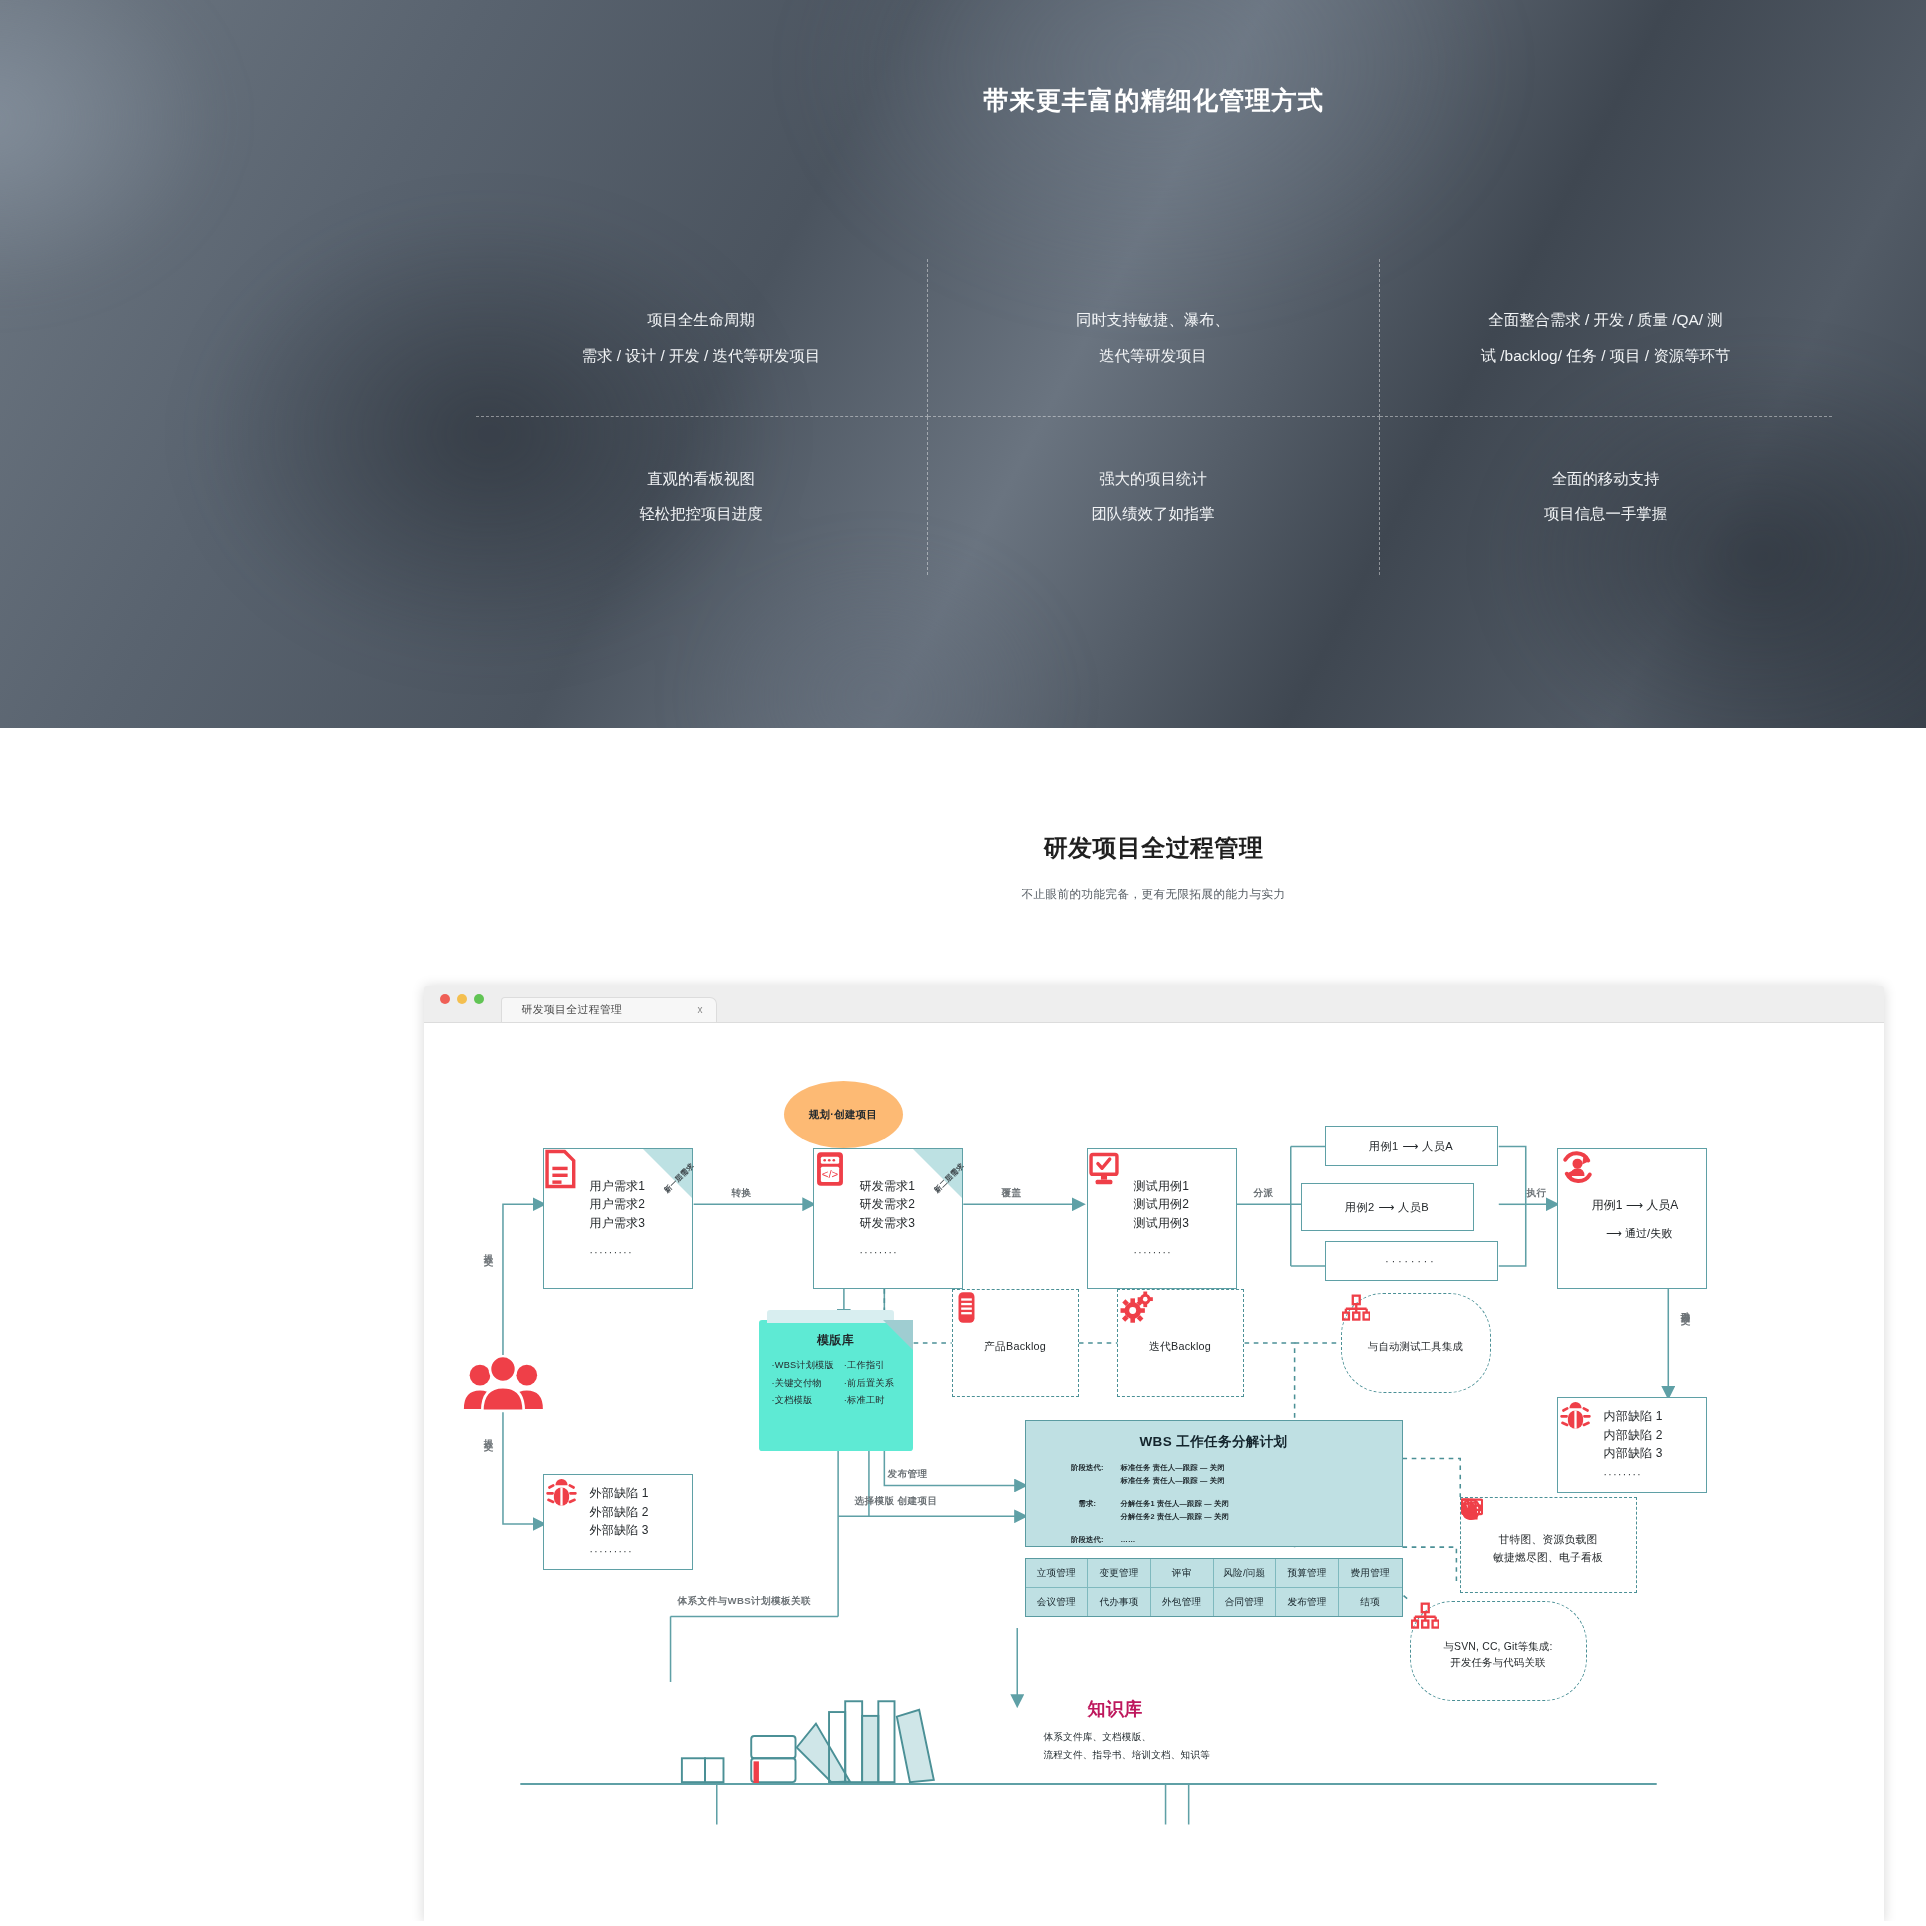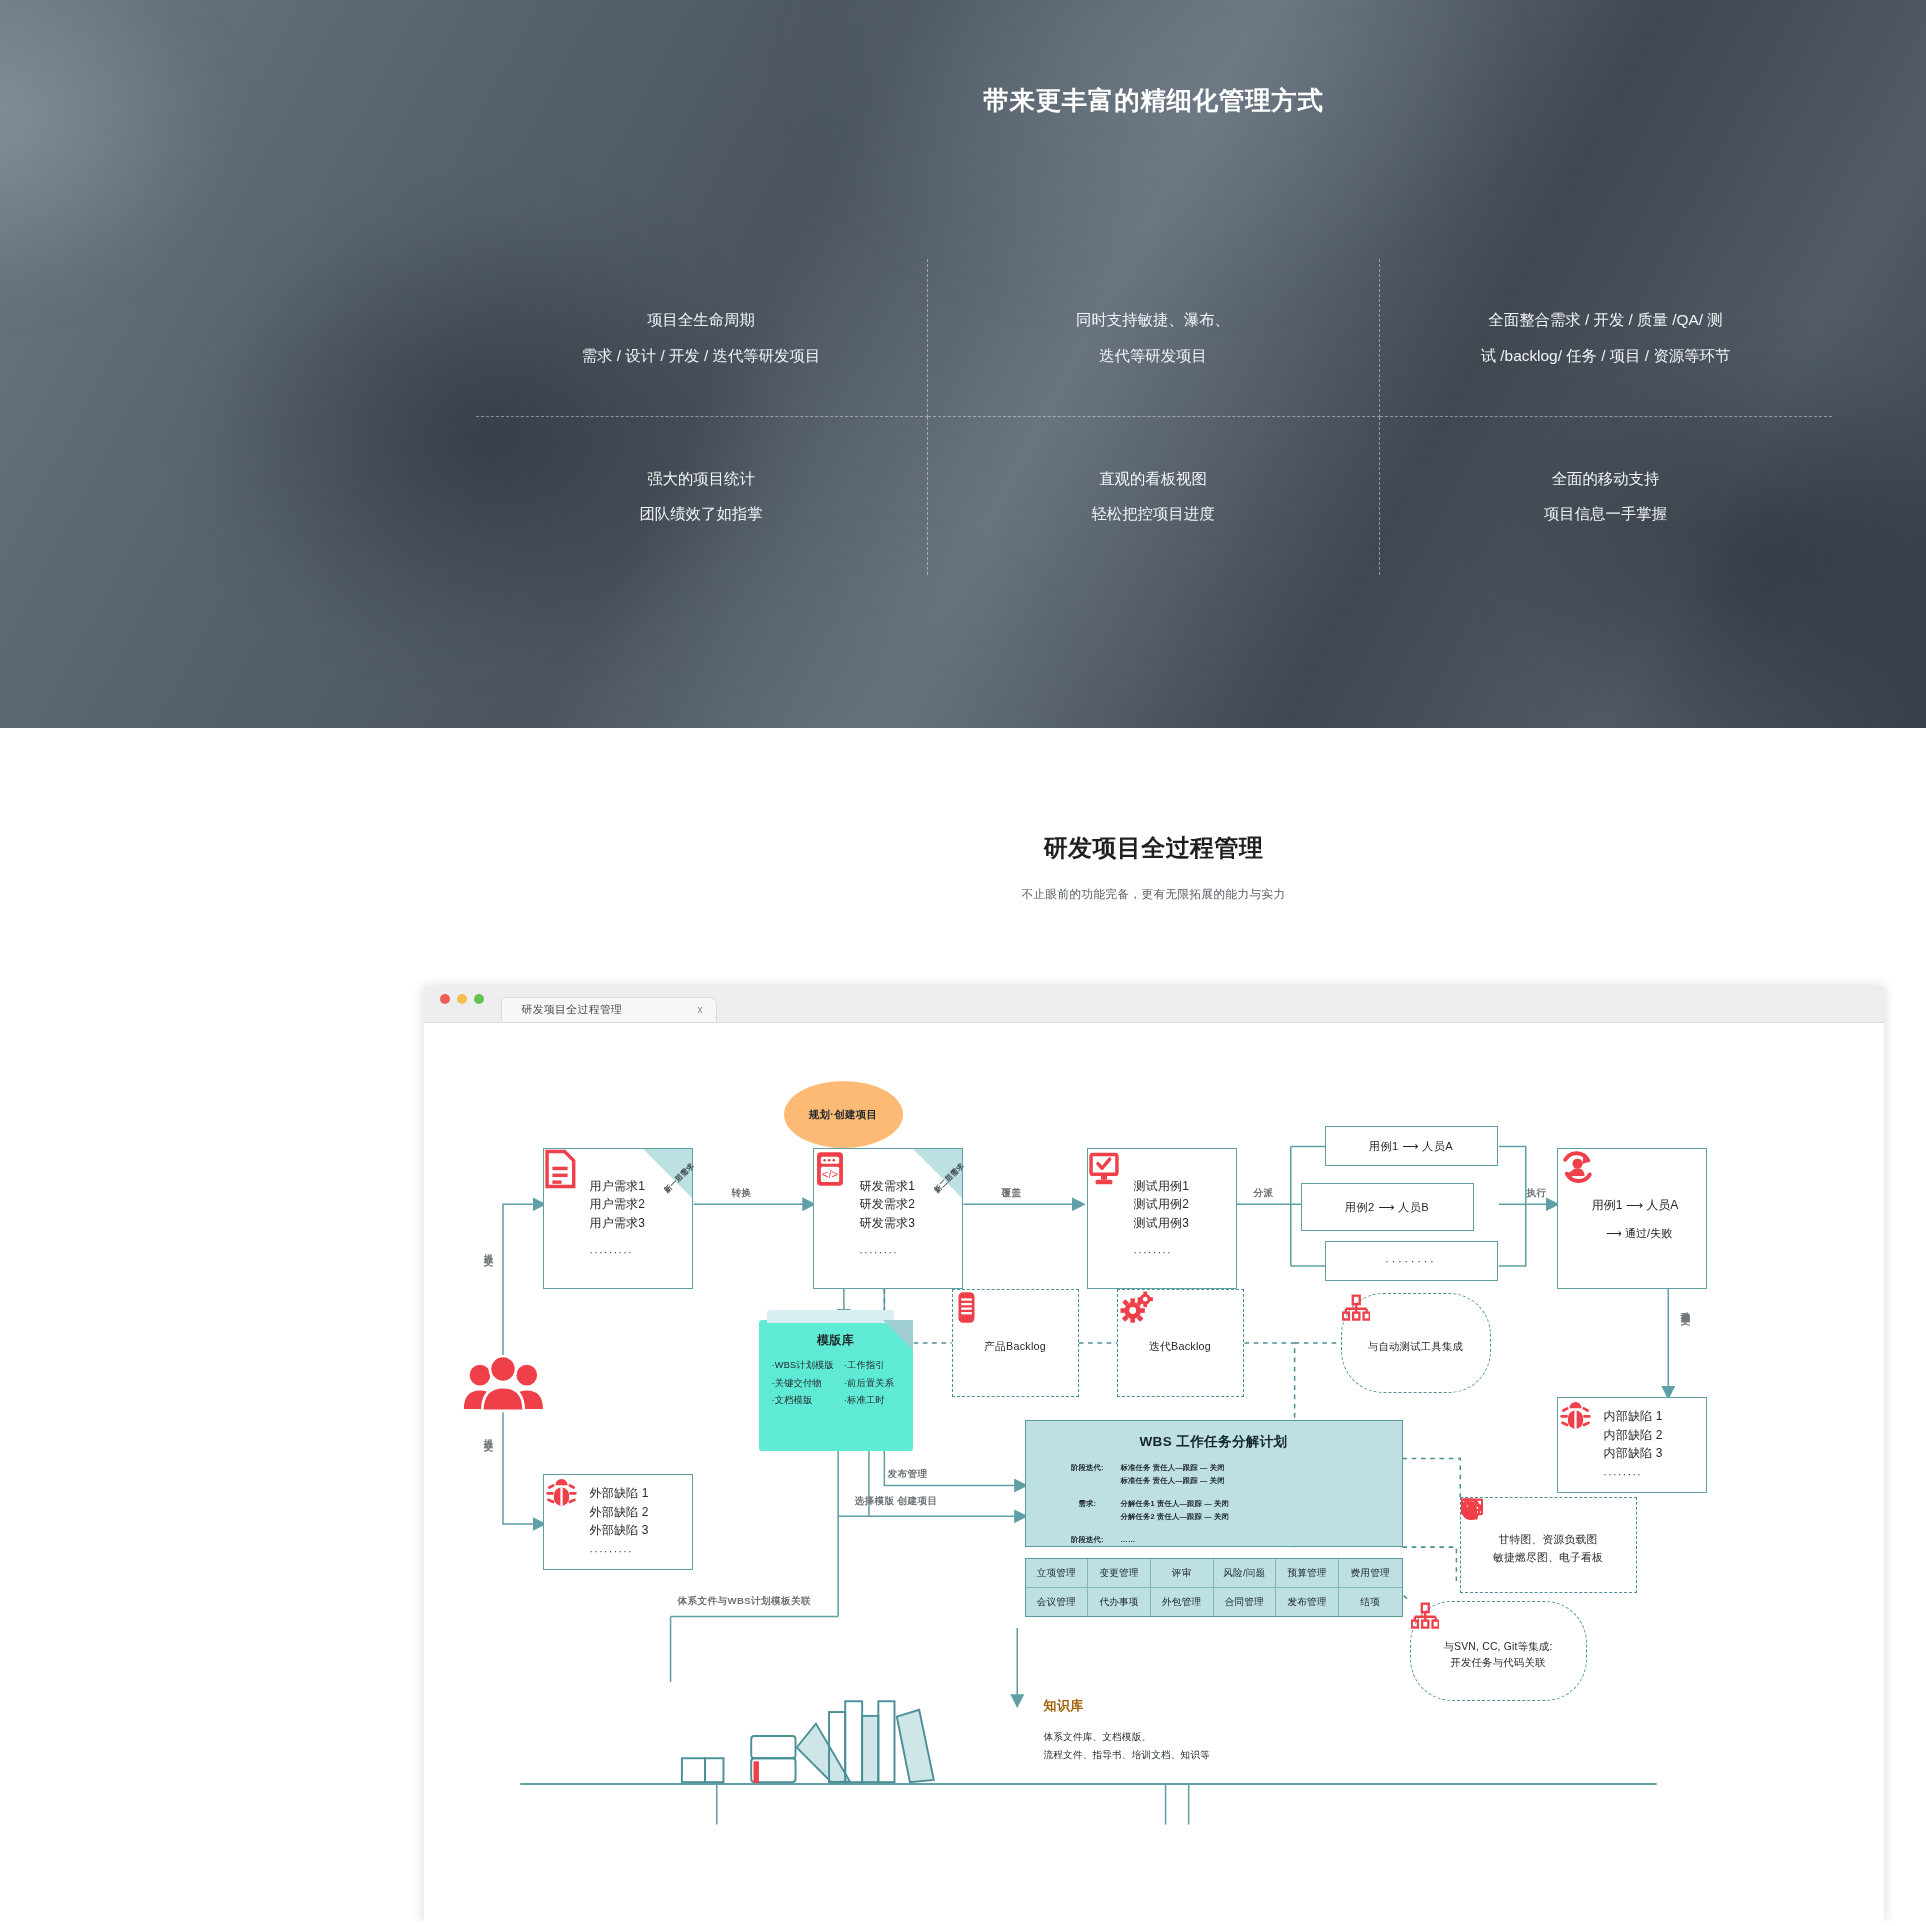--- a/index.html
+++ b/index.html
@@ -240,21 +240,21 @@
   }
   .mod-cell {
     border-right: 1.2px solid #7fb9be;
     border-bottom: 1.2px solid #7fb9be;
     display: flex; align-items: center; justify-content: center;
     font-size: 9.6px; color: #17242a; letter-spacing: 0.2px;
   }
   .mod-cell:nth-child(6n) { border-right: none; }
   .mod-cell:nth-child(n+7) { border-bottom: none; }
 
-  .kb-title { position: absolute; font-size: 13px; font-weight: bold; color: #a16207; letter-spacing: 0.4px; }
+  .kb-title { position: absolute; font-size: 18px; font-weight: bold; color: #be185d; letter-spacing: 0.4px; margin-left: 44px; }
   .kb-sub { position: absolute; font-size: 9.6px; color: #1d262b; line-height: 1.85; letter-spacing: 0.2px; }
 
   .gantt-icons { display: flex; gap: 10.8px; align-items: center; }
 </style>
 </head>
 <body>
 
 <div class="hero">
   <div class="hero-inner">
     <div class="hero-title">带来更丰富的精细化管理方式</div>
@@ -265,26 +265,26 @@
       </div>
       <div class="feat-cell">
         <div class="feat-l1">同时支持敏捷、瀑布、</div>
         <div class="feat-l2">迭代等研发项目</div>
       </div>
       <div class="feat-cell">
         <div class="feat-l1">全面整合需求 / 开发 / 质量 /QA/ 测</div>
         <div class="feat-l2">试 /backlog/ 任务 / 项目 / 资源等环节</div>
       </div>
       <div class="feat-cell">
+        <div class="feat-l1">直观的看板视图</div>
+        <div class="feat-l2">轻松把控项目进度</div>
+      </div>
+      <div class="feat-cell">
         <div class="feat-l1">强大的项目统计</div>
         <div class="feat-l2">团队绩效了如指掌</div>
-      </div>
-      <div class="feat-cell">
-        <div class="feat-l1">直观的看板视图</div>
-        <div class="feat-l2">轻松把控项目进度</div>
       </div>
       <div class="feat-cell">
         <div class="feat-l1">全面的移动支持</div>
         <div class="feat-l2">项目信息一手掌握</div>
       </div>
     </div>
   </div>
 </div>
 
 <div class="sec2">

